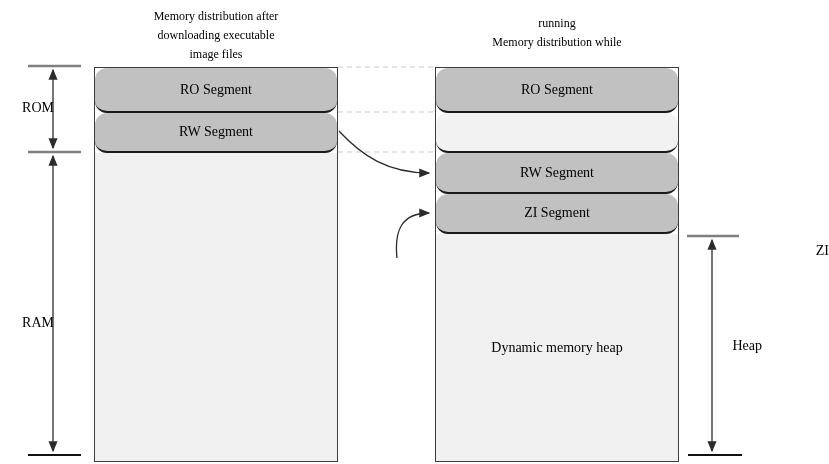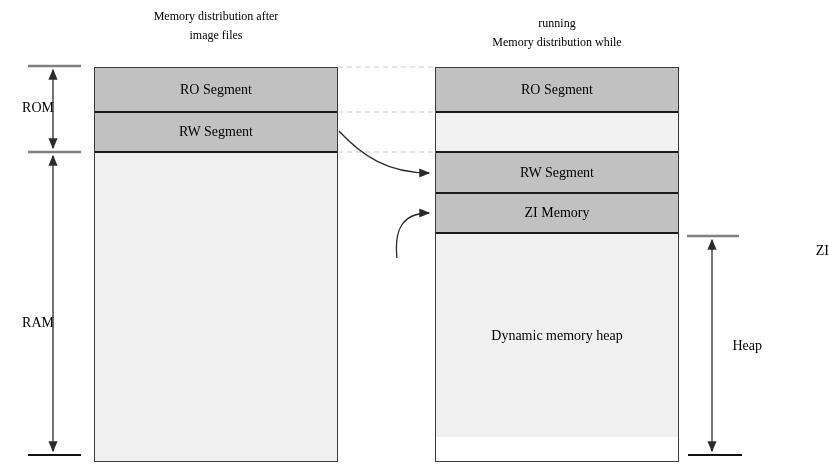--- a/index.html
+++ b/index.html
@@ -24,32 +24,32 @@
   #title-left{left:106px;top:7px;width:220px;}
   #title-right{left:447px;top:14px;width:220px;}
 
   .column{position:absolute;top:67px;width:242px;border:1px solid var(--border-dark);}
   #col-left{left:94px;height:393px;}
   #col-right{left:435px;height:393px;}
   .seg{box-sizing:border-box;display:flex;align-items:center;justify-content:center;
        font-size:14px;}
   .seg.dark{background:var(--seg-dark);}
   .seg.light{background:var(--seg-light);}
-  .seg.divider{border-bottom:2px solid var(--divider);}
+  .seg.divider{border-bottom:2px solid var(--divider);border-radius:12px;}
 
   
   #l-ro{height:45px;}
   #l-rw{height:40px;}
   #l-free{height:308px;}
   
   #r-ro{height:45px;}
   #r-gap{height:40px;background:#f2f2f2;}
   #r-rw{height:41px;}
   #r-zi{height:40px;}
-  #r-heap{height:203px;}
+  #r-heap{height:227px;}
 
   .side-label{position:absolute;font-size:14px;text-align:right;}
   #label-rom{left:2px;top:100px;width:52px;}
   #label-ram{left:2px;top:315px;width:52px;}
   #label-heap{left:702px;top:338px;width:60px;}
   #label-ziend{left:726px;top:226px;width:103px;line-height:17px;margin-top:16px;}
 
   svg.overlay{position:absolute;left:0;top:0;width:829px;height:464px;pointer-events:none;}
   .arrow-line{stroke:var(--line);stroke-width:1.3;fill:none;}
   .tick-gray{stroke:var(--tick-gray);stroke-width:2.4;}
@@ -57,20 +57,21 @@
   .dash-line{stroke:var(--dash);stroke-width:1.2;stroke-dasharray:5 4;fill:none;}
   .arrowhead{fill:var(--line);stroke:none;}
 </style>
 </head>
 <body>
 
 <div id="canvas">
 
   <div class="title" id="title-left">
     <div>Memory distribution after</div>
+    <div>downloading executable</div>
     <div>image files</div>
   </div>
   <div class="title" id="title-right">
     <div>running</div>
     <div>Memory distribution while</div>
   </div>
 
   <div class="column" id="col-left">
     <div class="seg dark divider" id="l-ro">
       <span>RO Segment</span>
@@ -87,21 +88,21 @@
     <div class="seg dark divider" id="r-ro">
       <span>RO Segment</span>
     </div>
     <div class="seg divider" id="r-gap">
       <span></span>
     </div>
     <div class="seg dark divider" id="r-rw">
       <span>RW Segment</span>
     </div>
     <div class="seg dark divider" id="r-zi">
-      <span>ZI Memory</span>
+      <span>ZI Segment</span>
     </div>
     <div class="seg light" id="r-heap">
       <span>Dynamic memory heap</span>
     </div>
   </div>
 
   <div class="side-label" id="label-rom">ROM</div>
   <div class="side-label" id="label-ram">RAM</div>
   <div class="side-label" id="label-heap">Heap</div>
   <div class="side-label" id="label-ziend">

